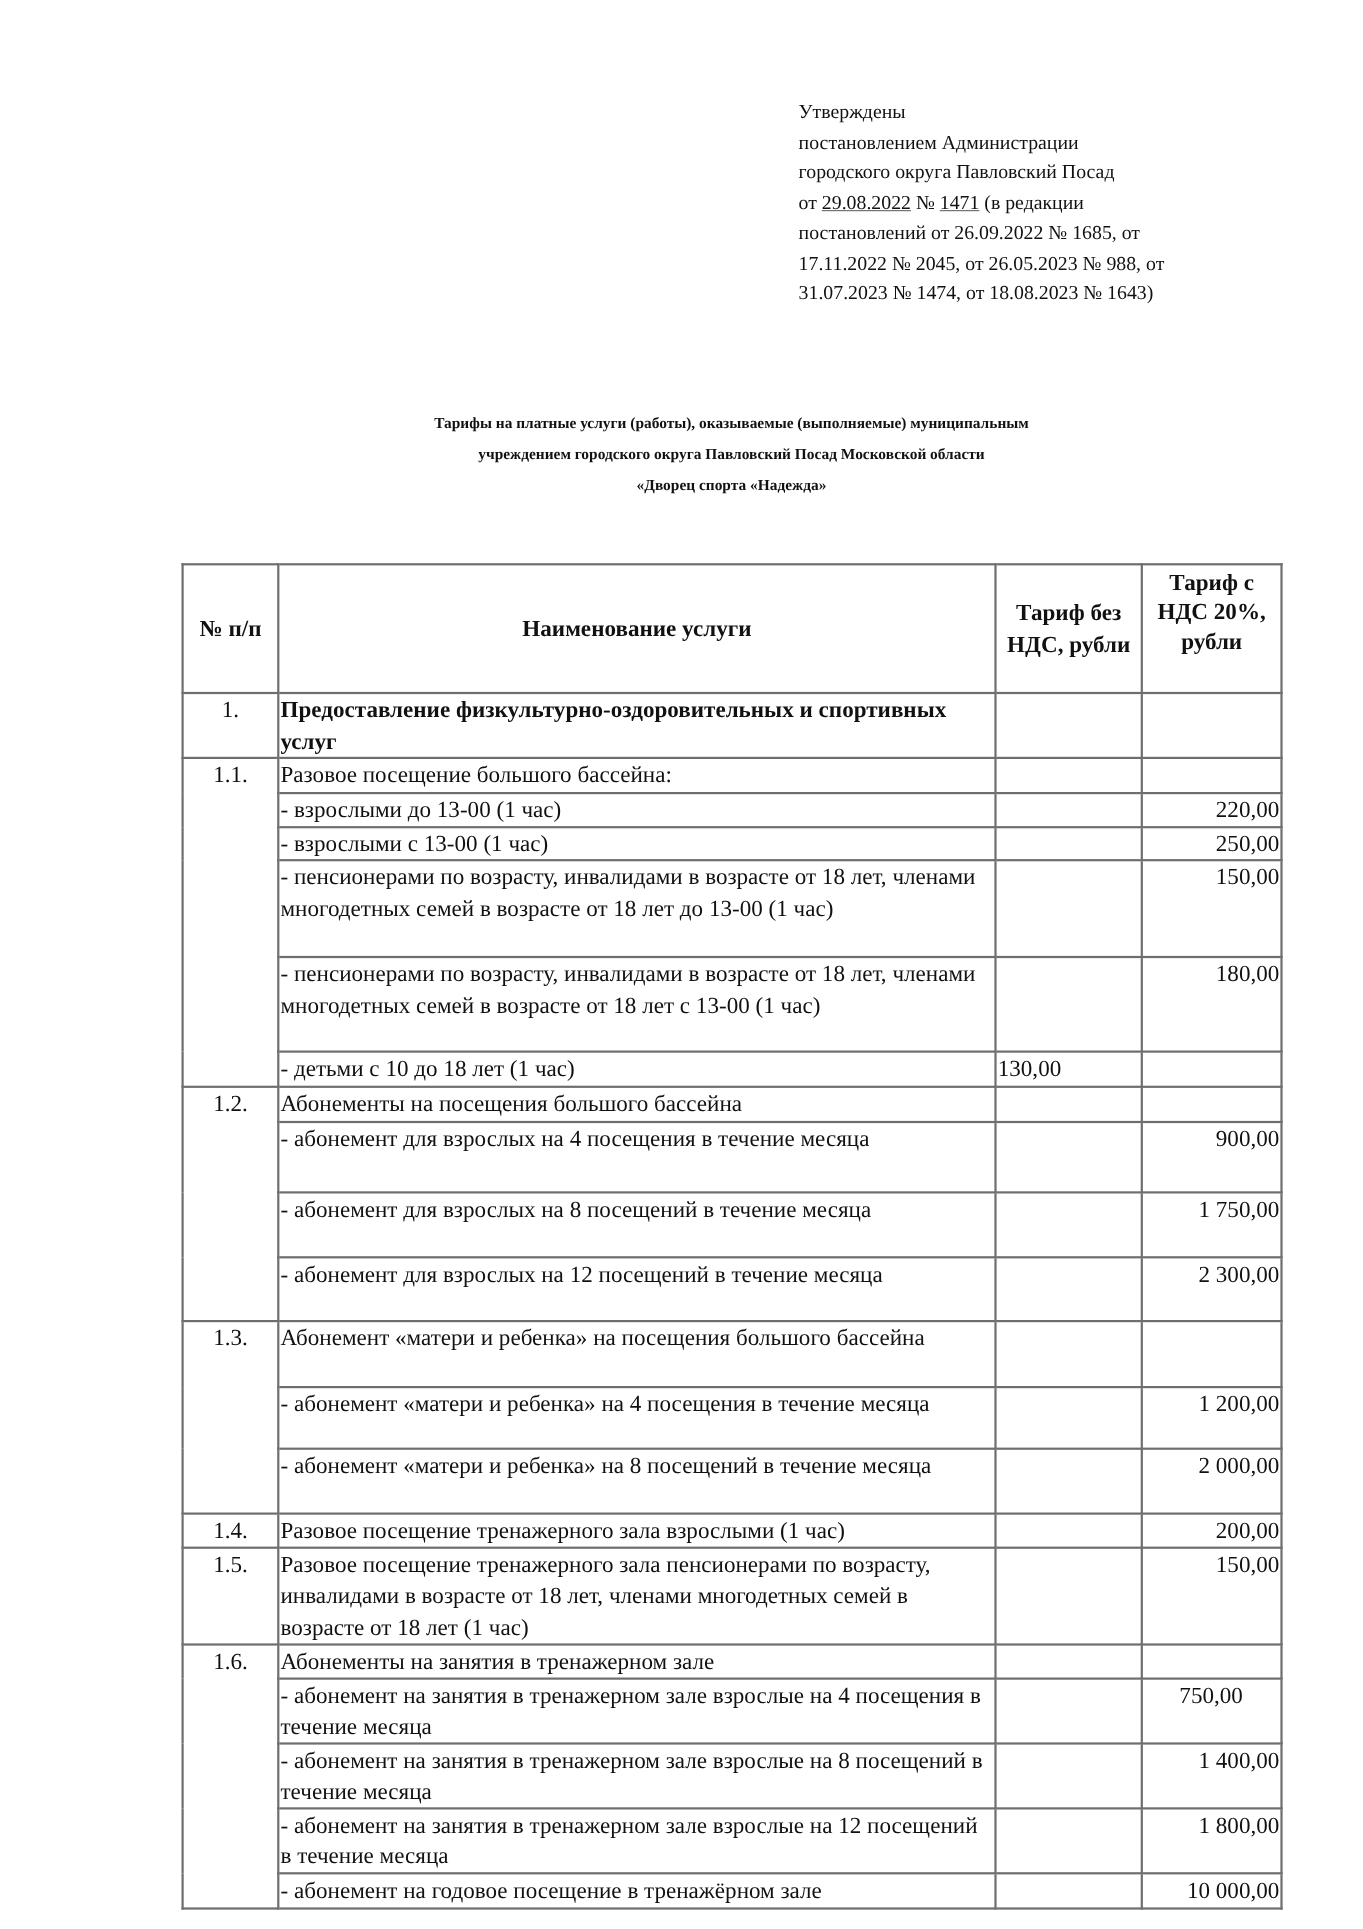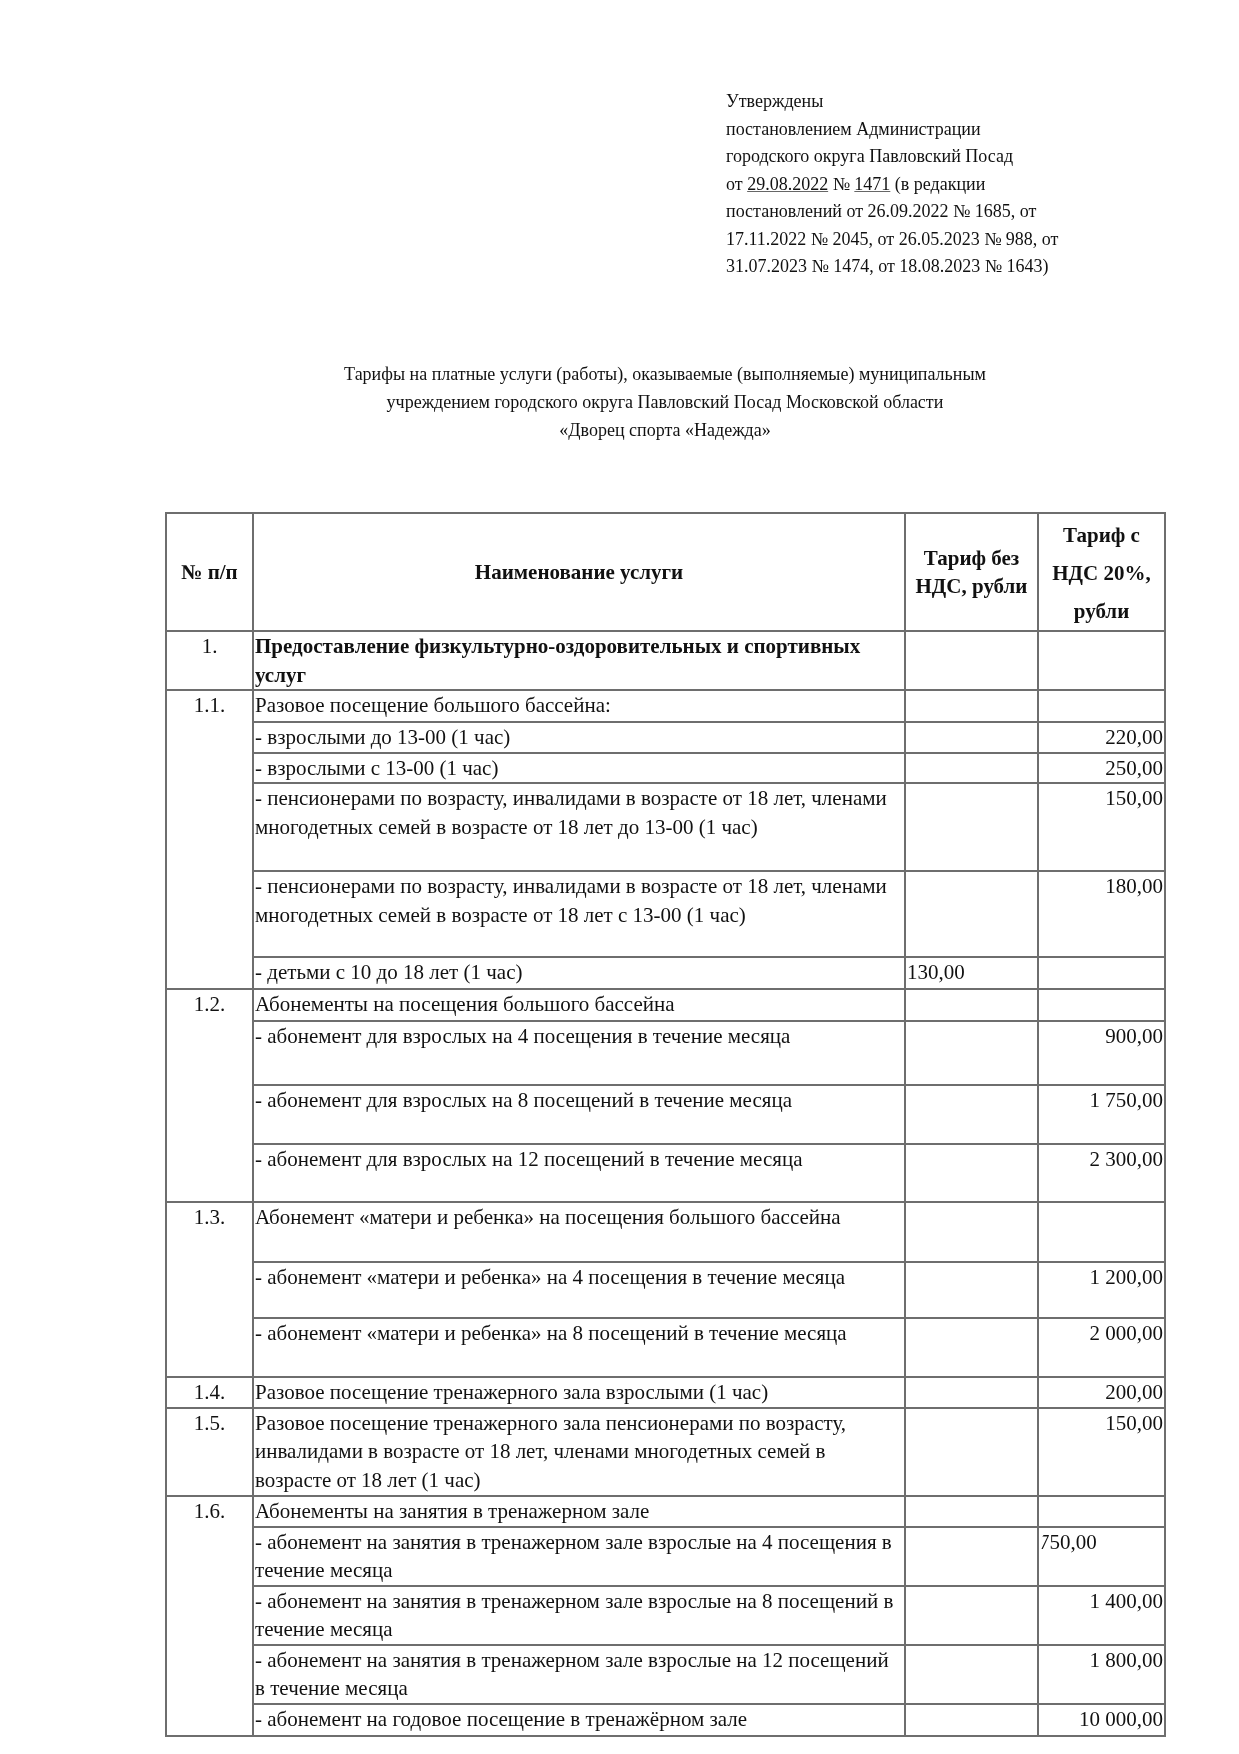--- a/index.html
+++ b/index.html
@@ -7,39 +7,39 @@
     width: 1239px; height: 1754px; position: relative; overflow: hidden;
     font-family: "Liberation Serif", "DejaVu Serif", serif;
     color: #111111;
   }
   .approval {
     position: absolute; left: 726px; top: 88px; width: 440px;
     font-size: 18px; line-height: 27.5px;
   }
   .approval .u { text-decoration: underline; text-decoration-color: #666; }
   .title {
-    position: absolute; left: 160px; top: 360px; width: 1010px;
-    text-align: center; font-weight: normal; font-size: 18px; line-height: 28px;
+    position: absolute; left: 160px; top: 372px; width: 1010px;
+    text-align: center; font-weight: bold; font-size: 14px; line-height: 28px;
   }
   table.tariffs {
     position: absolute; left: 165px; top: 512px;
     border-collapse: collapse; table-layout: fixed;
     font-size: 21px; line-height: 28.5px;
   }
   table.tariffs td, table.tariffs th {
     border: 2px solid #6e6e6e; padding: 0 1px; vertical-align: top;
     overflow: hidden;
   }
   table.tariffs th { font-weight: bold; text-align: center; vertical-align: middle; }
-  table.tariffs th.c4 { vertical-align: top; line-height: 38px; padding-top: 2px; }
+  table.tariffs th.c4 { vertical-align: top; line-height: 27px; padding-top: 2px; }
   col.c1 { width: 87px; } col.c2 { width: 652px; } col.c3 { width: 133px; } col.c4 { width: 127px; }
   td.num { text-align: center; }
   td.v3 { padding-left: 12px; border-radius: 14px; }
   td.v4 { padding-left: 12px; text-align: right; }
-  td.v4.center { text-align: left; padding-left: 0; border-radius: 18px; }
+  td.v4.center { text-align: center; padding-left: 0; border-radius: 18px; }
   td.bold { font-weight: bold; }
   td.bottom { vertical-align: bottom; }
   tr.hdr { height: 117px; }
 </style>
 </head>
 <body>
 
 <div class="approval">
   <div>Утверждены</div>
   <div>постановлением Администрации</div>

